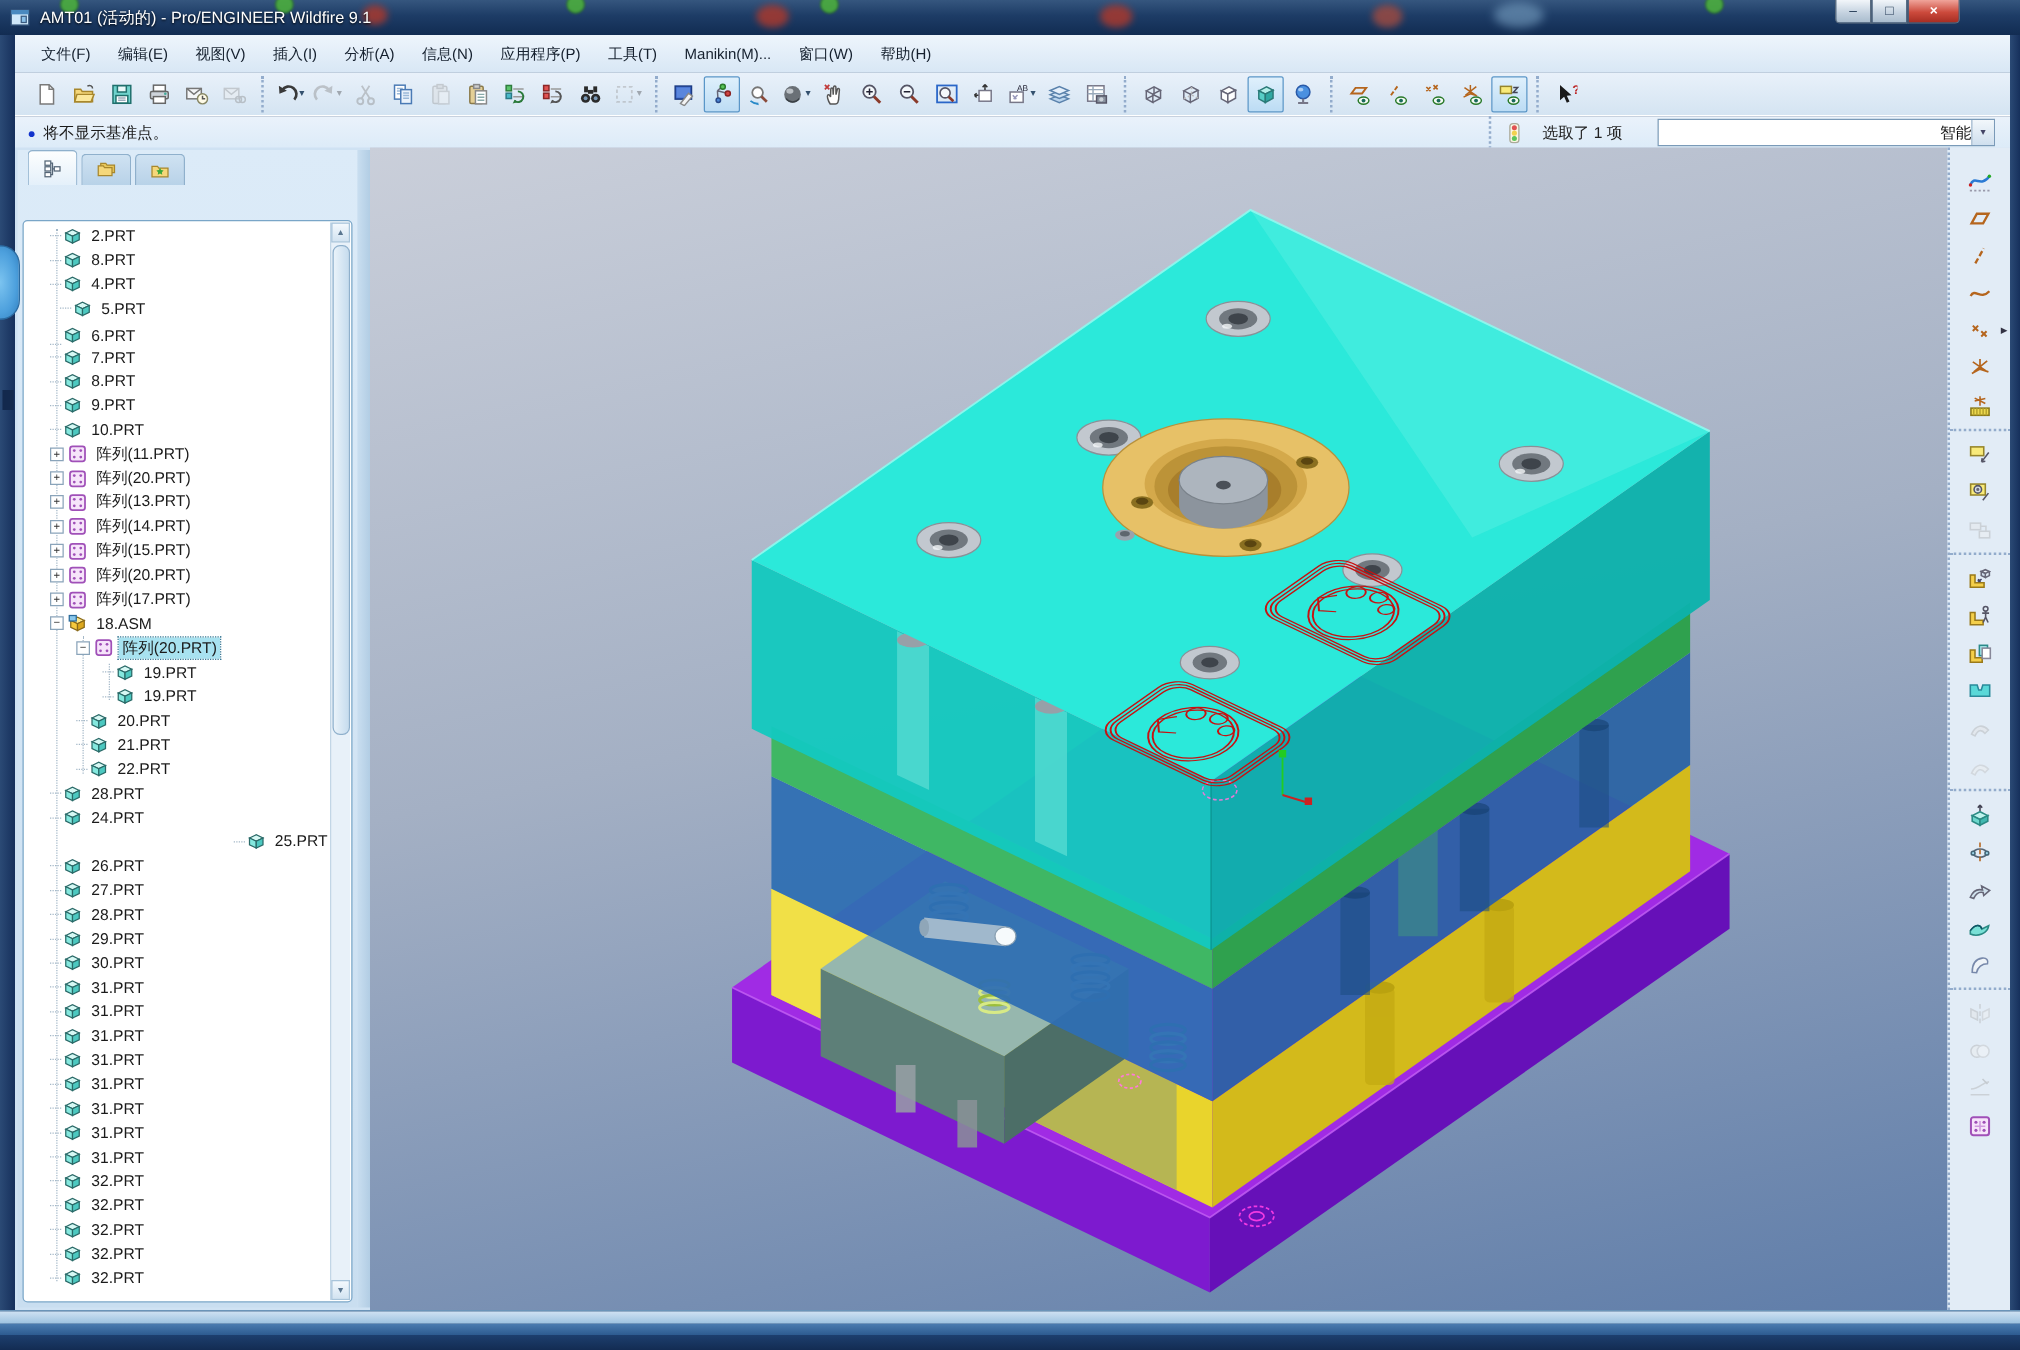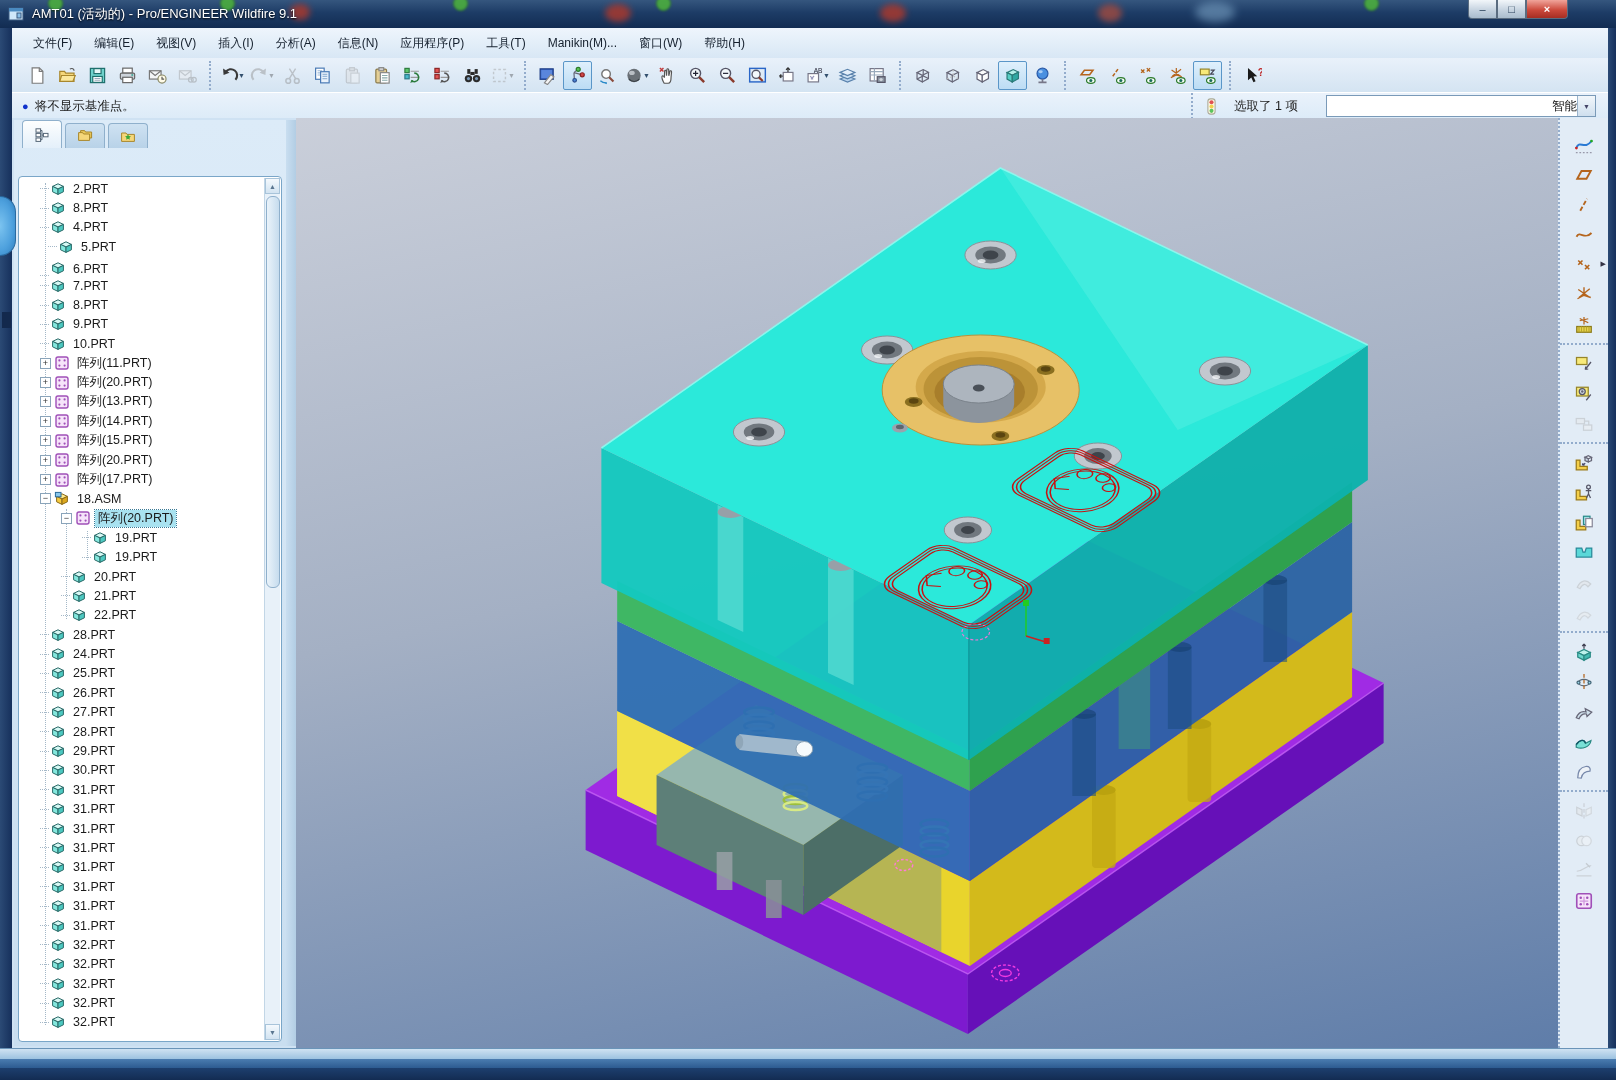--- a/index.html
+++ b/index.html
@@ -838,21 +838,21 @@
           </div>
           <div class="tree-row" style="padding-left: 20px;">
             <span class="connector"></span>
             <span class="t-icon"><svg viewBox="0 0 16 16" xmlns="http://www.w3.org/2000/svg">
                 <path d="M2.6 5.4 L8 2.8 L13.4 5.4 L8 8 Z" fill="#d6f8f4" stroke="#2a6a68"></path>
                 <path d="M2.6 5.4 L8 8 V13.4 L2.6 10.8 Z" fill="#84e8de" stroke="#2a6a68"></path>
                 <path d="M13.4 5.4 L8 8 V13.4 L13.4 10.8 Z" fill="#4cc8c0" stroke="#2a6a68"></path>
               </svg></span>
             <span class="t-label">24.PRT</span>
           </div>
-          <div class="tree-row" style="padding-left: 20px;">
+          <div class="tree-row" style="padding-left: 20px; justify-content: flex-end;">
             <span class="connector"></span>
             <span class="t-icon"><svg viewBox="0 0 16 16" xmlns="http://www.w3.org/2000/svg">
                 <path d="M2.6 5.4 L8 2.8 L13.4 5.4 L8 8 Z" fill="#d6f8f4" stroke="#2a6a68"></path>
                 <path d="M2.6 5.4 L8 8 V13.4 L2.6 10.8 Z" fill="#84e8de" stroke="#2a6a68"></path>
                 <path d="M13.4 5.4 L8 8 V13.4 L13.4 10.8 Z" fill="#4cc8c0" stroke="#2a6a68"></path>
               </svg></span>
             <span class="t-label">25.PRT</span>
           </div>
           <div class="tree-row" style="padding-left: 20px;">
             <span class="connector"></span>

